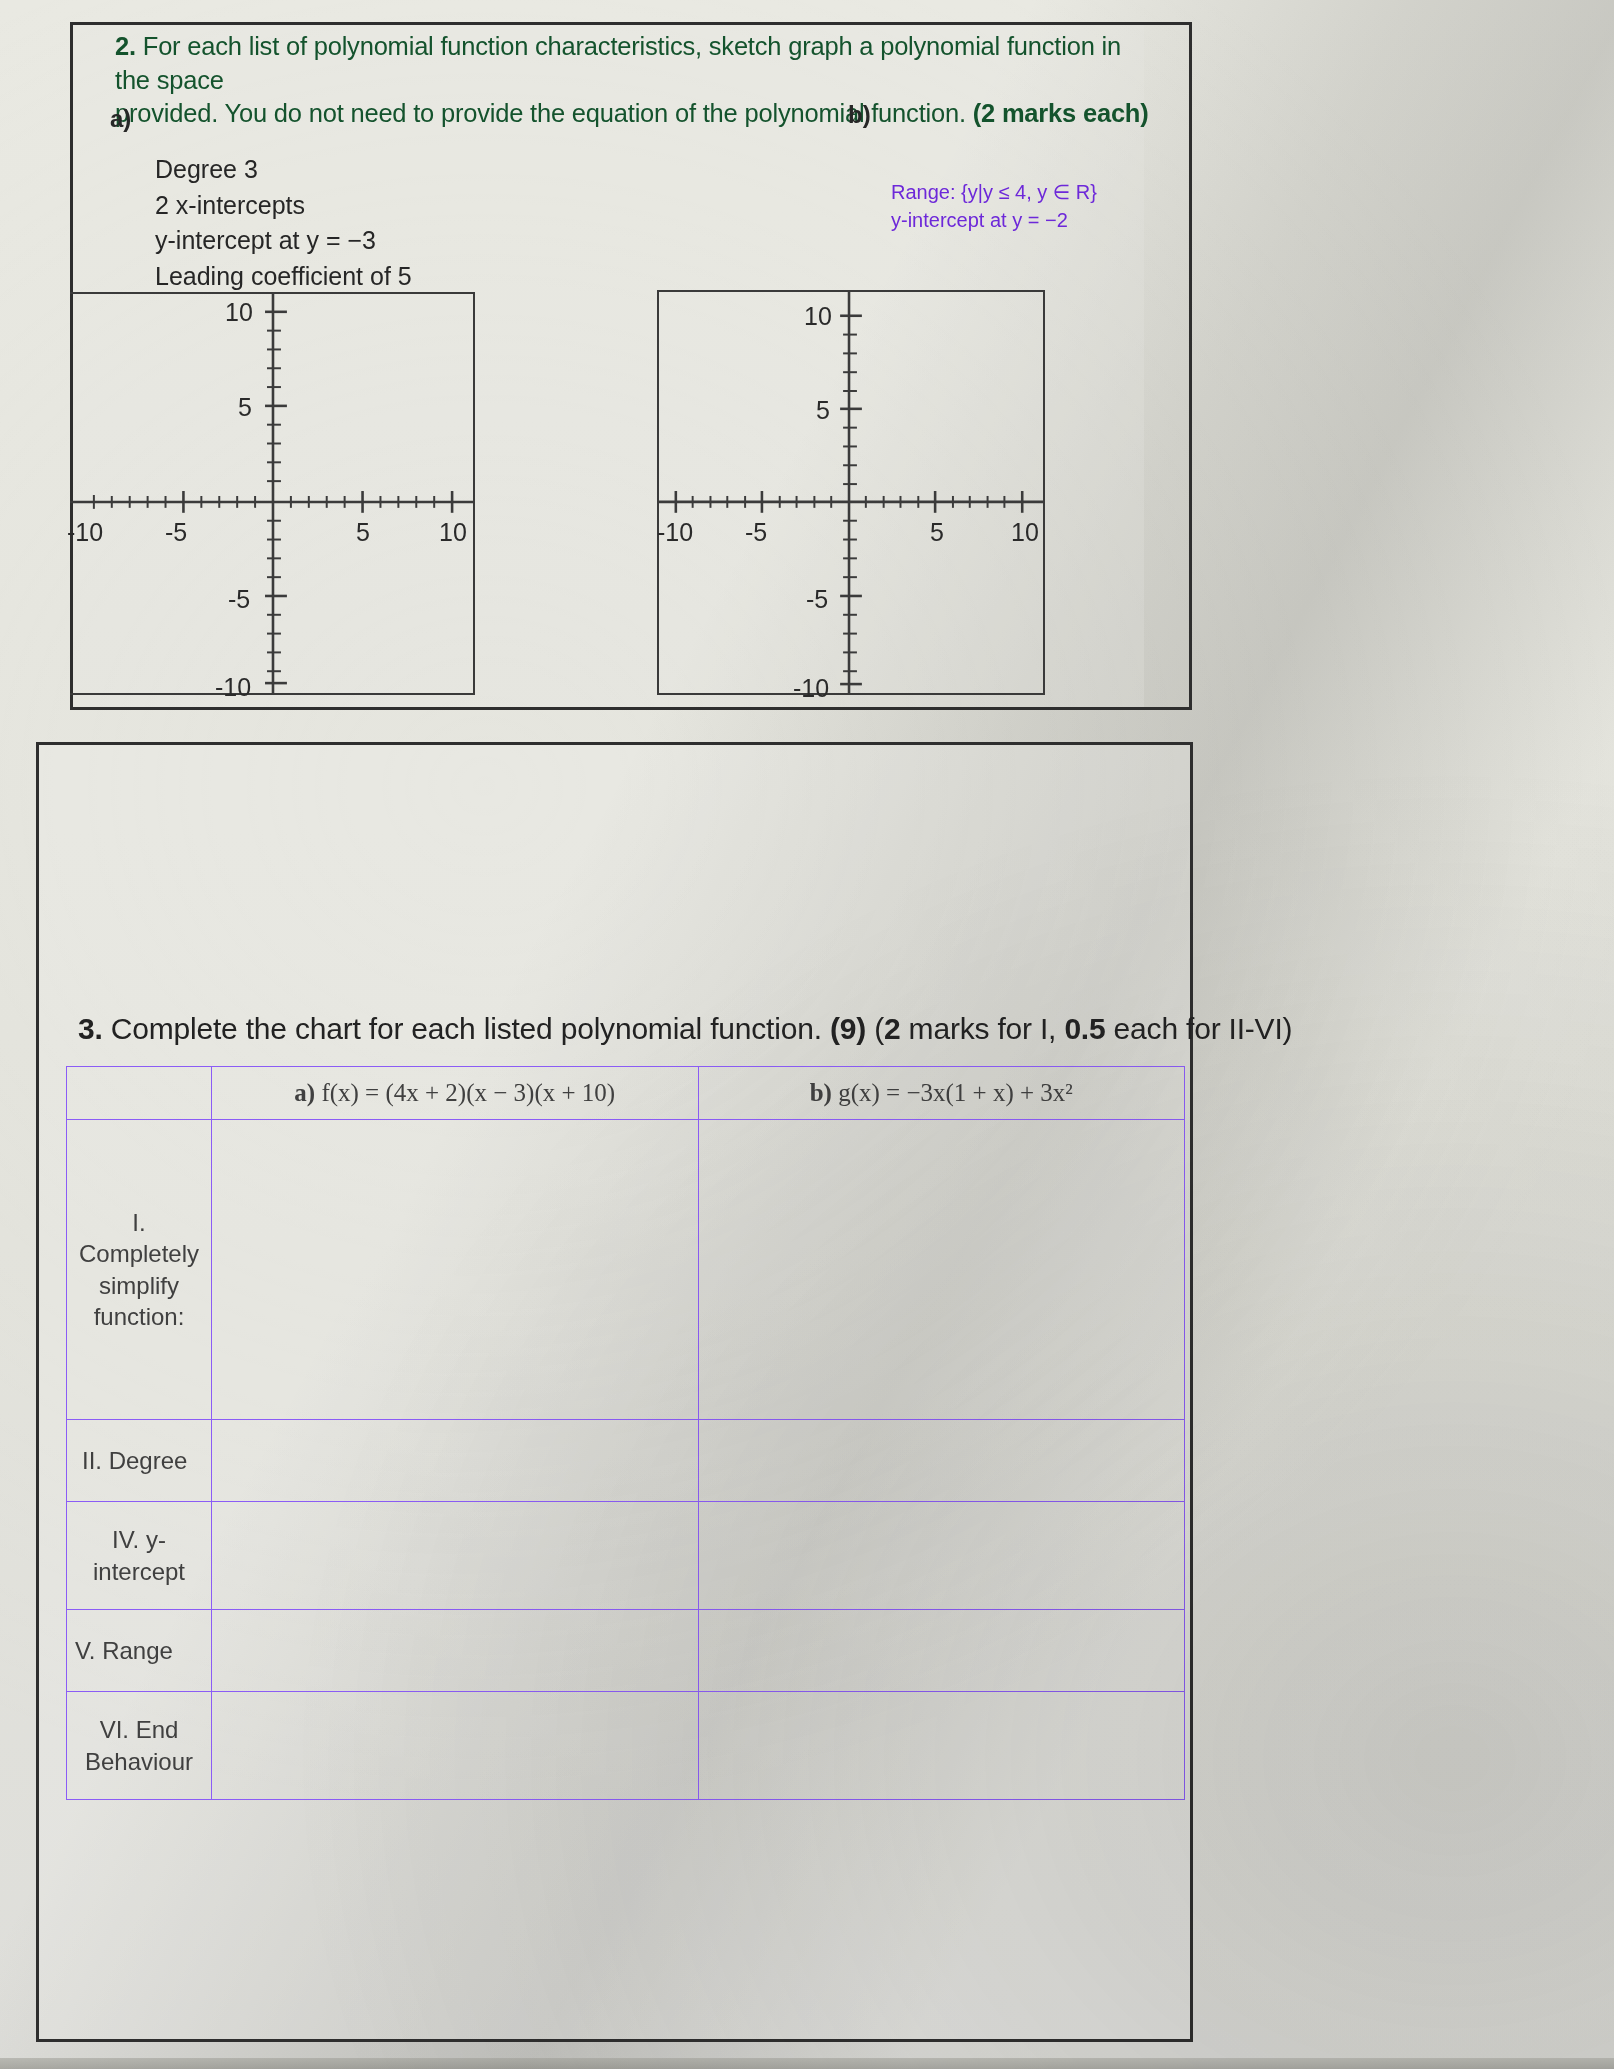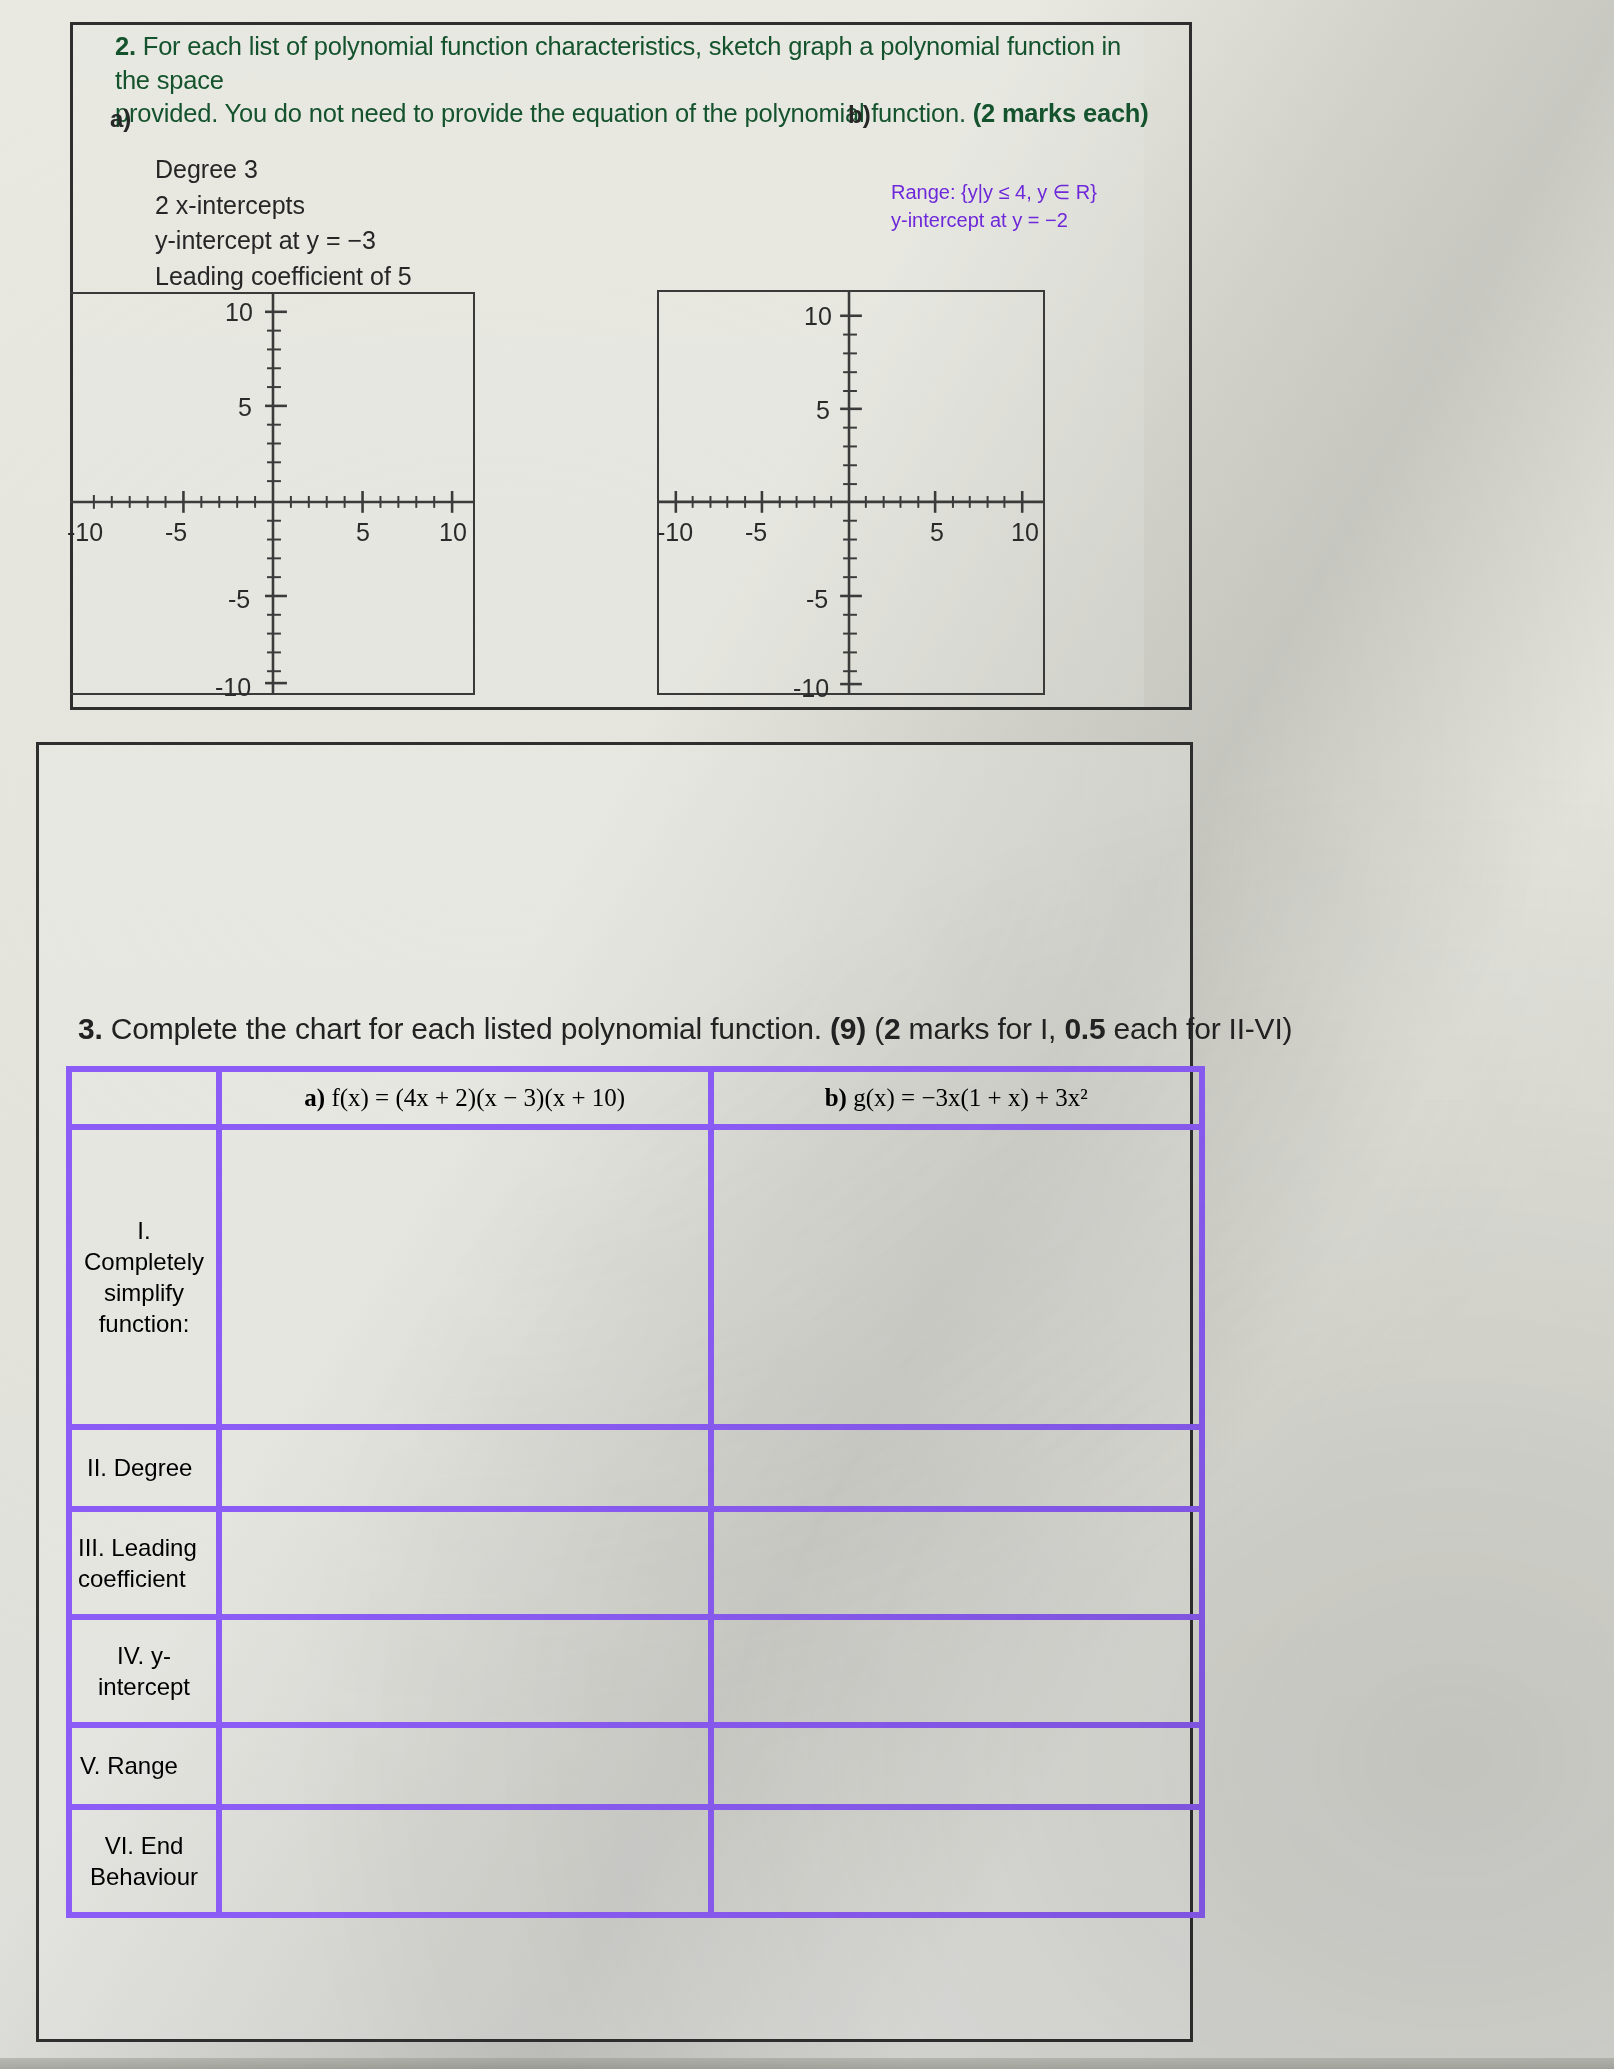--- a/index.html
+++ b/index.html
@@ -140,24 +140,24 @@
   
   .tbl {
     position: absolute;
     left: 66px;
     top: 1066px;
     width: 1107px;
     border-collapse: collapse;
     table-layout: fixed;
   }
   .tbl td {
-    border: 6px solid #8b5cf6;
+    border: 1px solid #8b5cf6;
     vertical-align: middle;
     padding: 0;
-    color: #000000;
+    color: #404040;
   }
   .tbl .rowlab {
     width: 136px;
     text-align: center;
     font-size: 24px;
     line-height: 1.3;
     padding: 6px 4px;
   }
   .tbl .cell { width: 485.5px; }
   .hdr { height: 52px; text-align: center; font-size: 24px; }
@@ -355,26 +355,20 @@
 simplify
 function:</td>
     <td class="cell"></td>
     <td class="cell"></td>
   </tr>
   <tr class="r2">
     <td class="rowlab" style="white-space:pre-line;text-align:left;padding-left:15px">II. Degree</td>
     <td class="cell"></td>
     <td class="cell"></td>
   </tr>
-  <tr class="r3">
-    <td class="rowlab" style="white-space:pre-line;text-align:left;padding-left:6px">III. Leading
-coefficient</td>
-    <td class="cell"></td>
-    <td class="cell"></td>
-  </tr>
   <tr class="r4">
     <td class="rowlab" style="white-space:pre-line">IV. y-
 intercept</td>
     <td class="cell"></td>
     <td class="cell"></td>
   </tr>
   <tr class="r5">
     <td class="rowlab" style="white-space:pre-line;text-align:left;padding-left:8px">V. Range</td>
     <td class="cell"></td>
     <td class="cell"></td>

